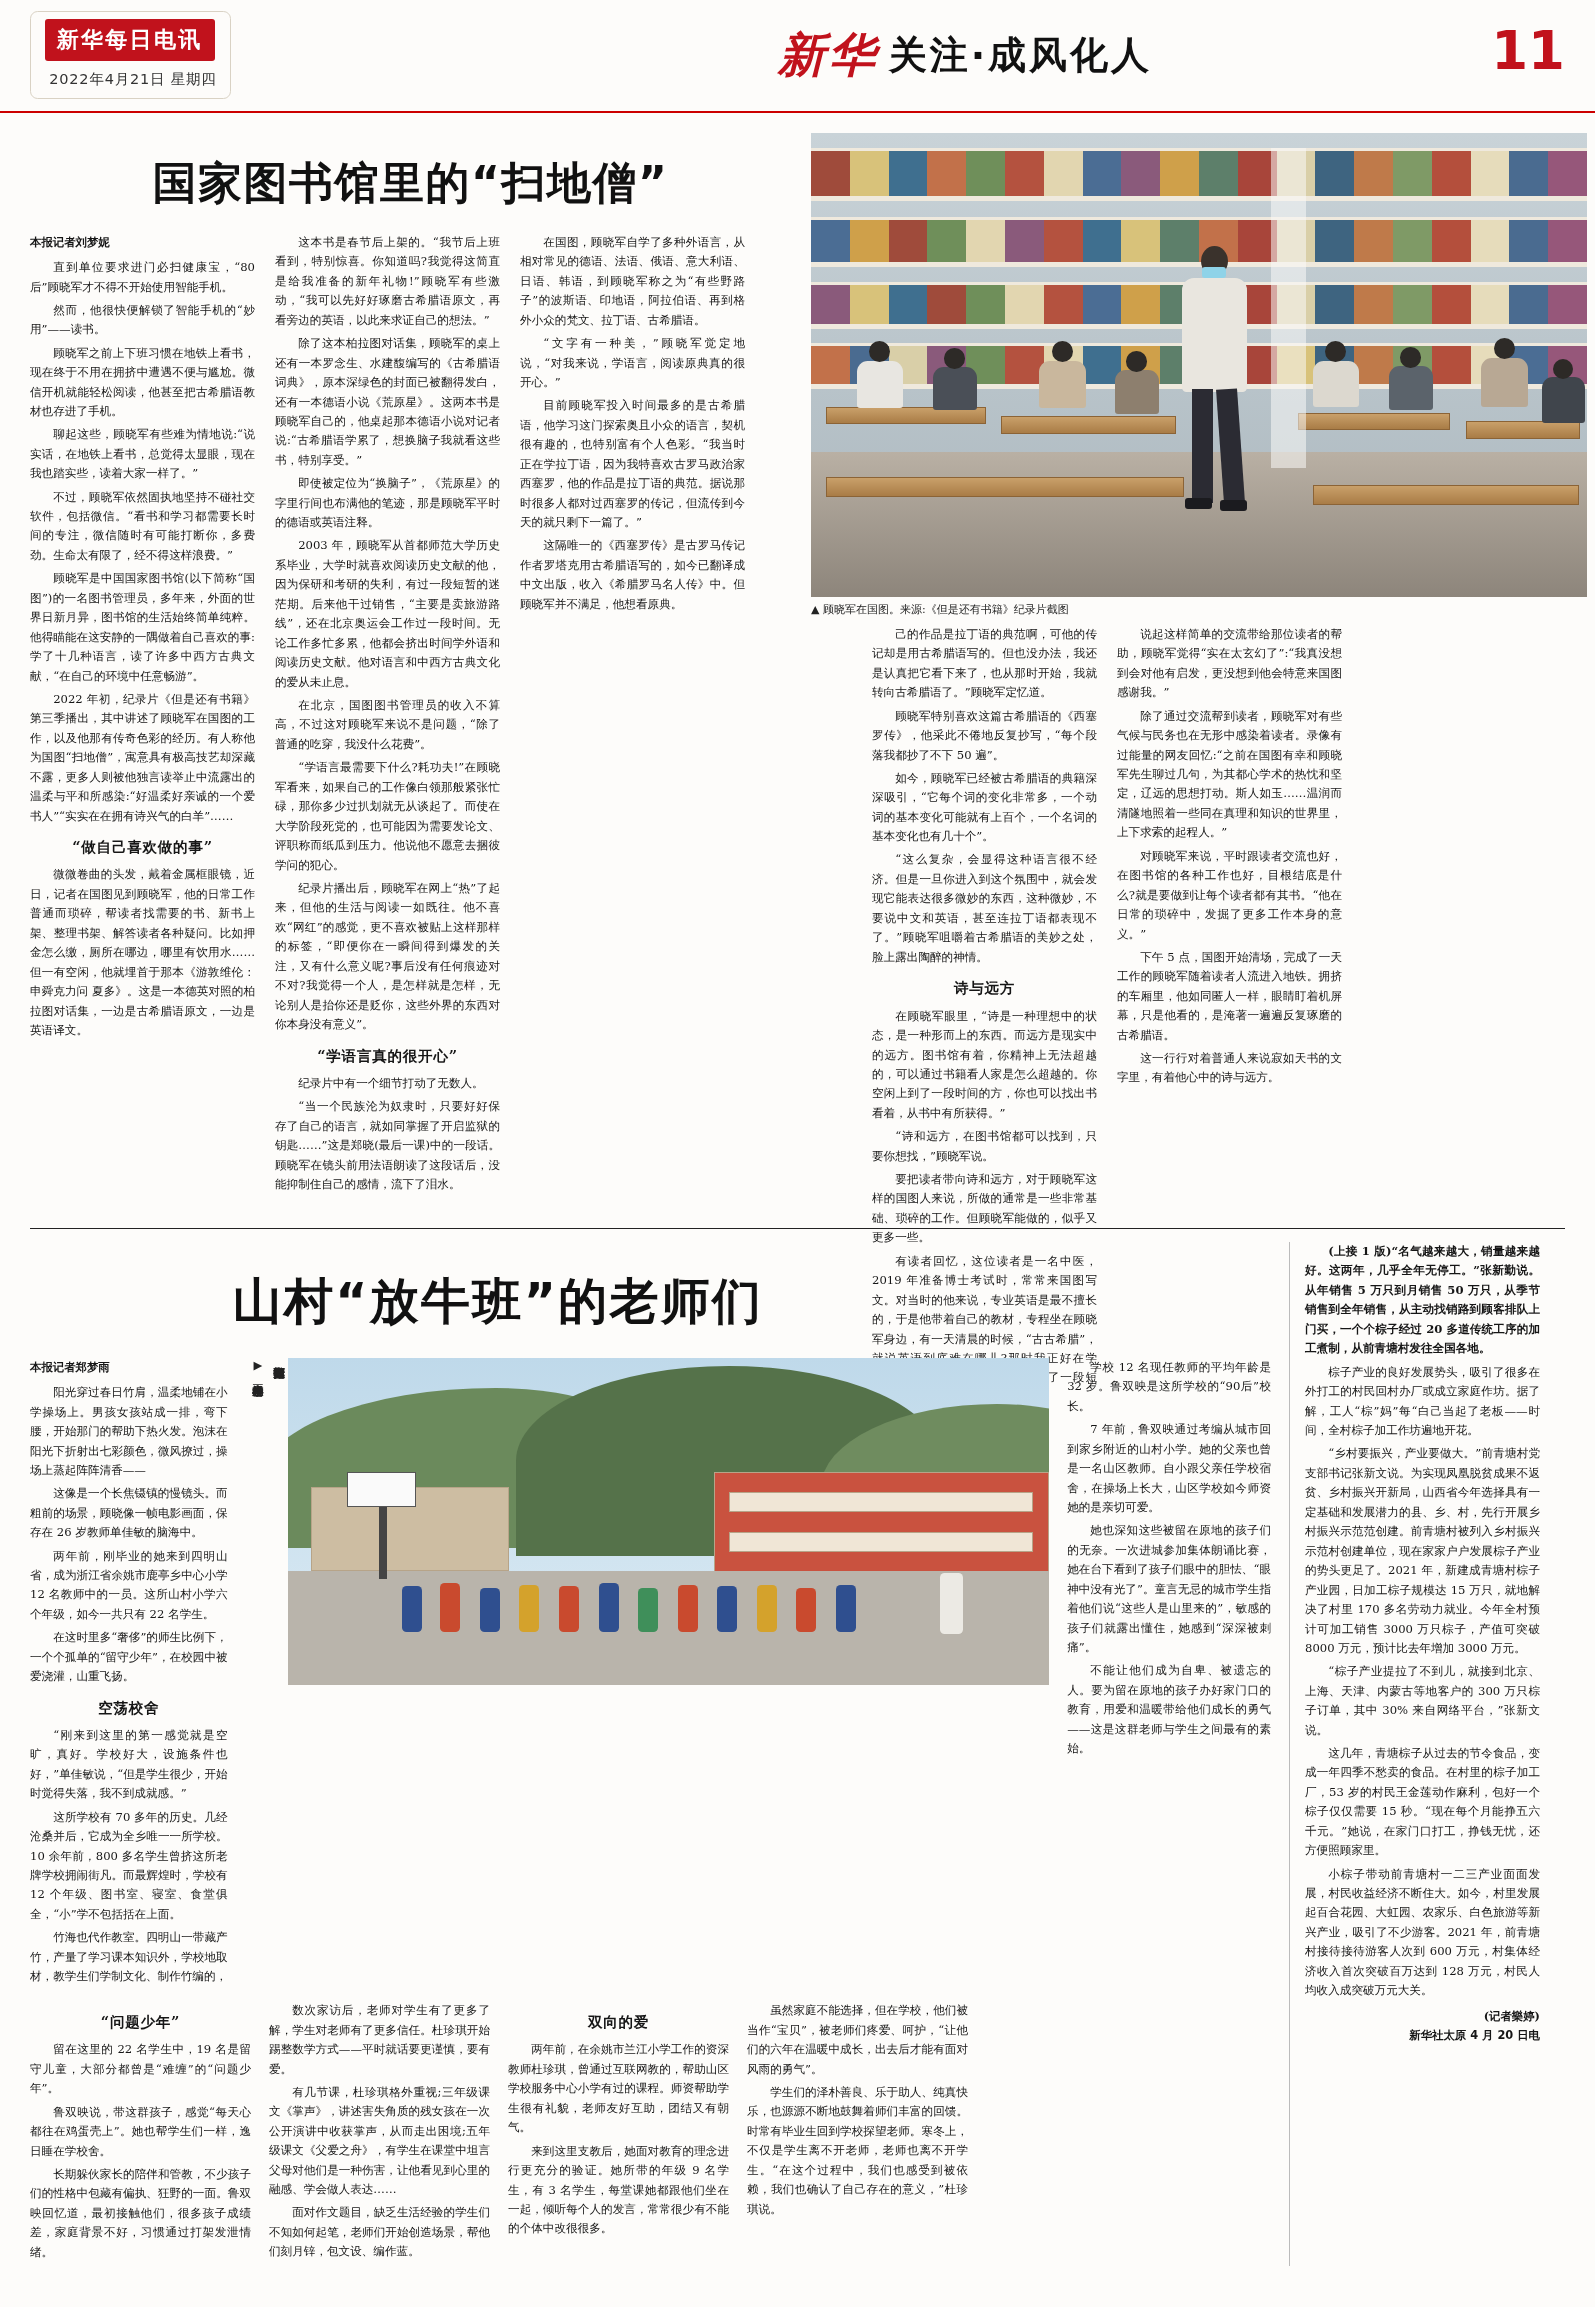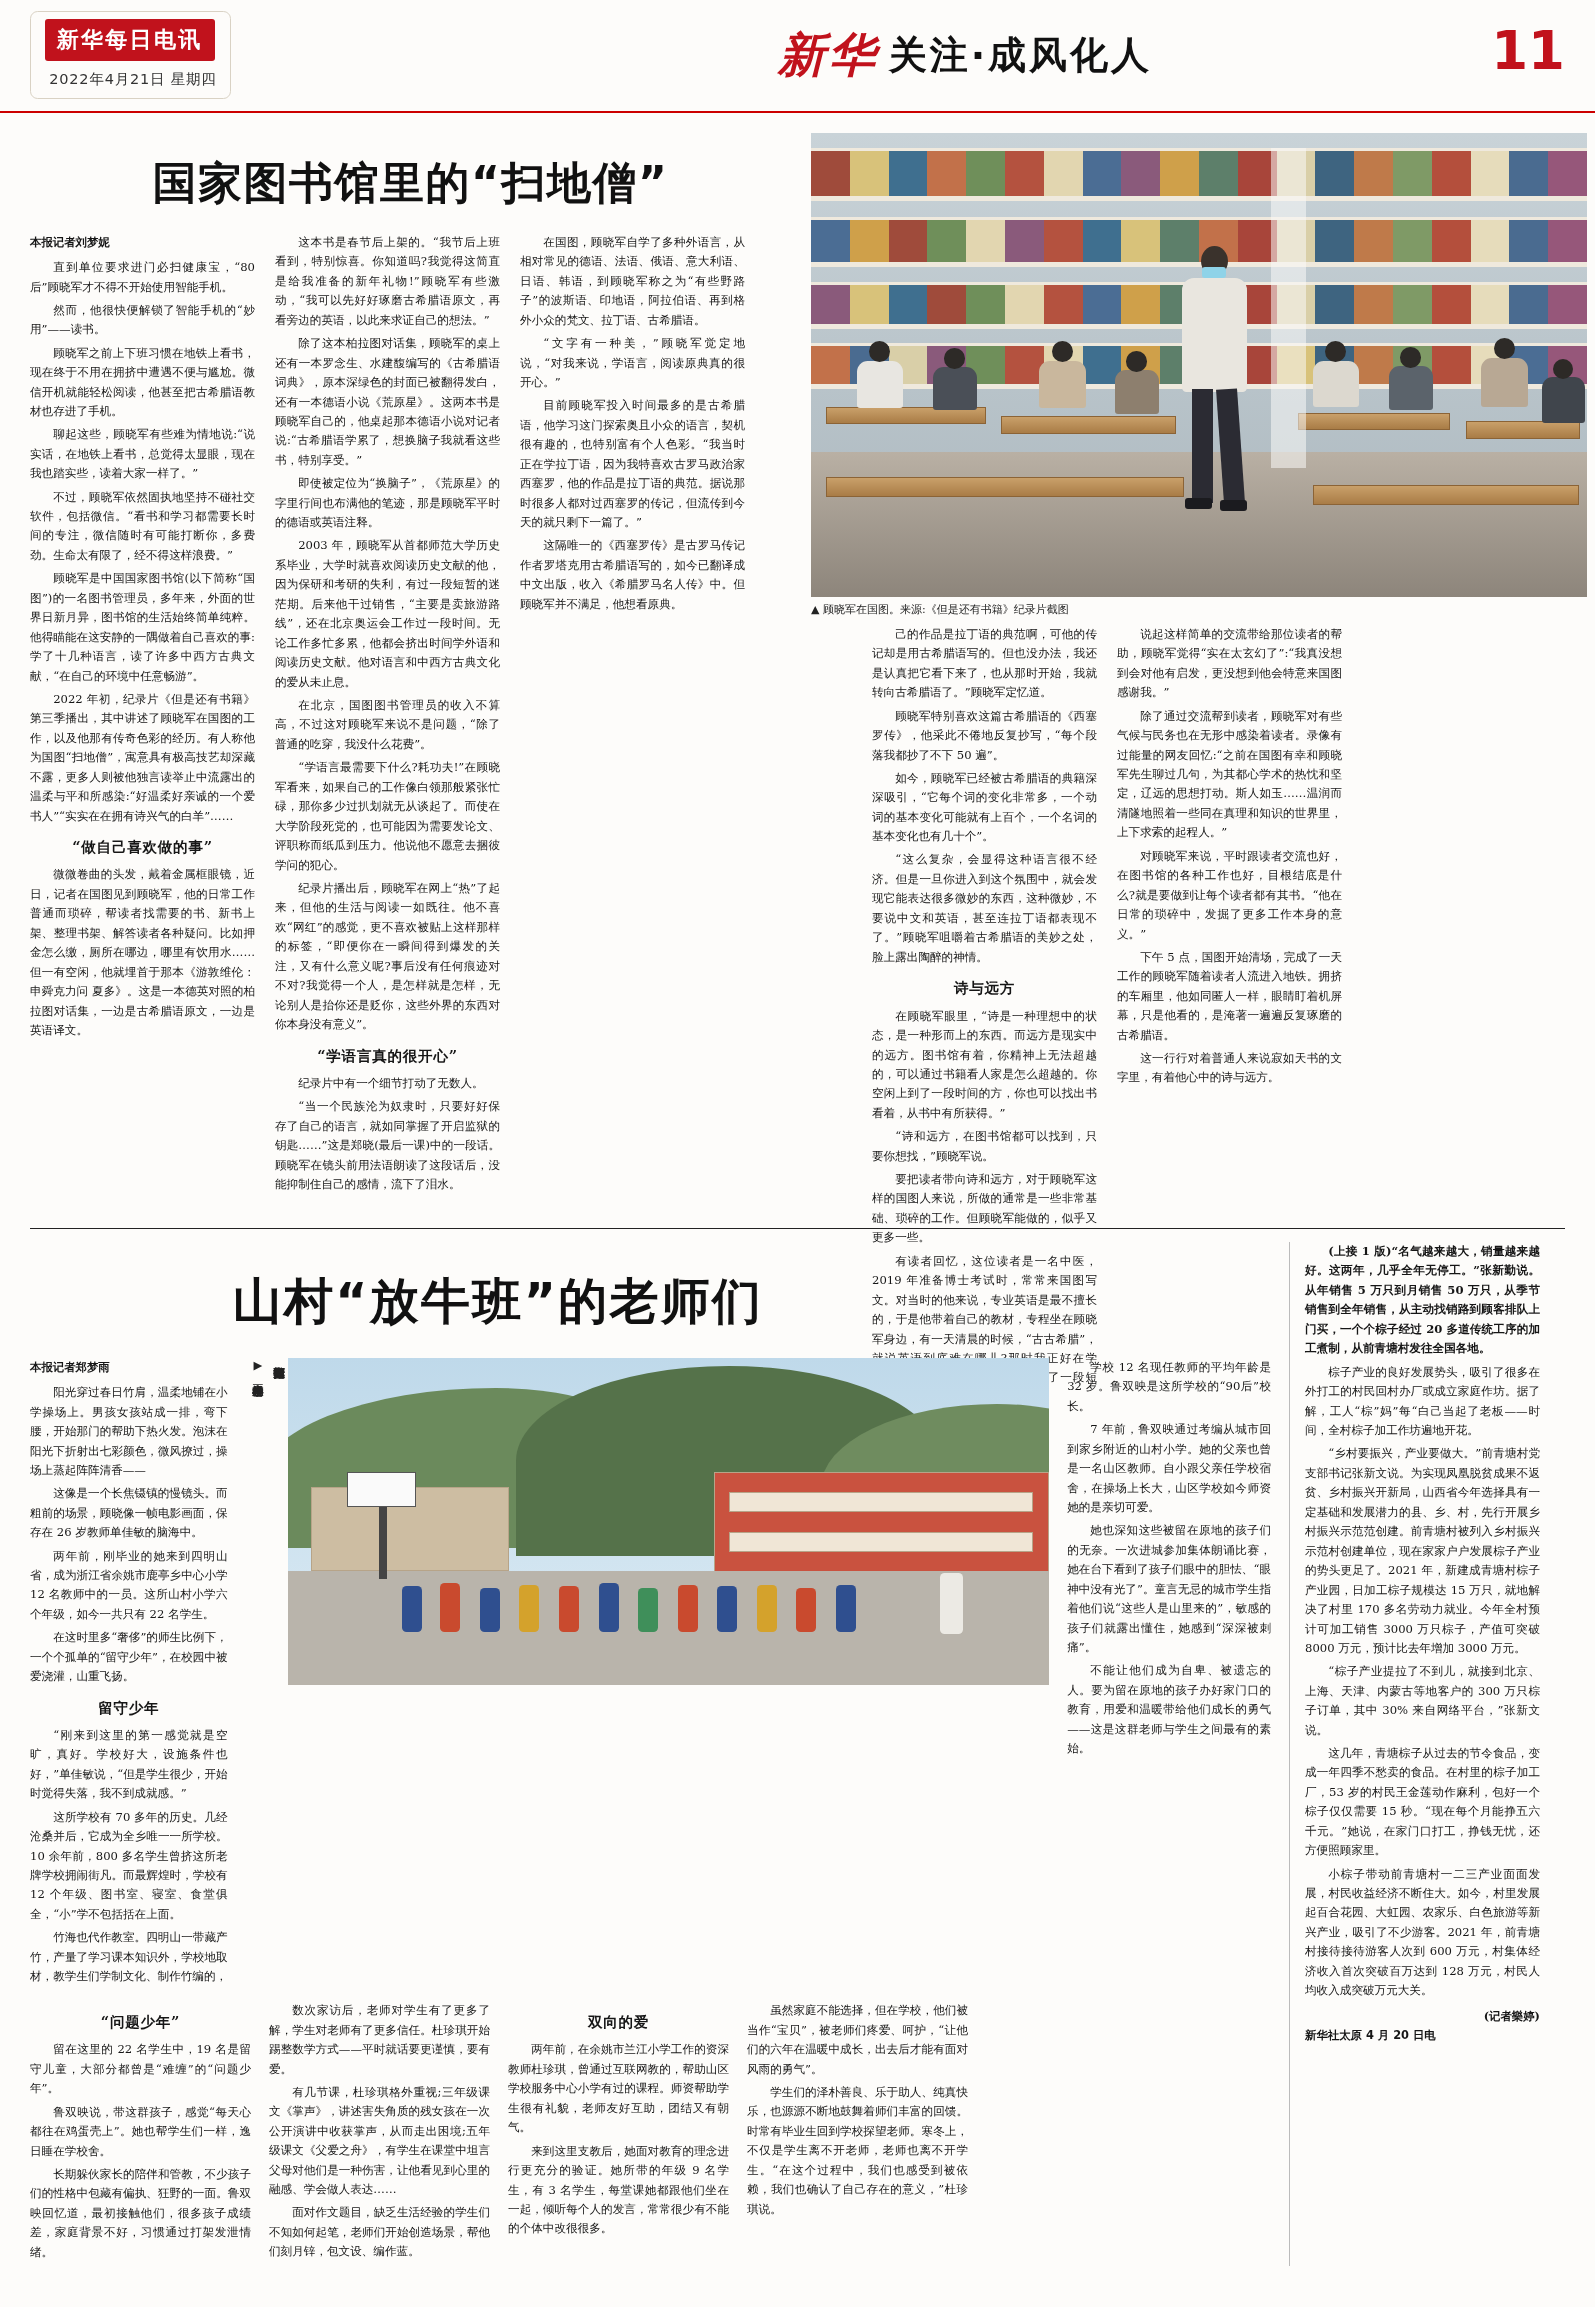--- a/index.html
+++ b/index.html
@@ -121,21 +121,21 @@
     writing-mode:vertical-rl;
     font-size:11.4px; line-height:1.6; height:327px;
     font-family:"DejaVu Sans", sans-serif;
     color:#222; margin-left:3px;
   }
   .vcap.bold { font-weight:bold; }
   .rightcol { width:251px; border-left:0.8px solid #bbb; padding-left:15px; }
   .a2-lower { display:flex; gap:18px; margin-top:10.7px; }
   .ed-note { font-weight:bold; }
   .sign { text-align:right; font-weight:bold; font-size:11.4px; margin-top:6px; }
-  .footer-note { font-family:"DejaVu Sans", sans-serif; font-size:11.4px; font-weight:bold; }
+  .footer-note { text-align:right; font-family:"DejaVu Sans", sans-serif; font-size:11.4px; font-weight:bold; }
 
   
   .lib-wall { position:absolute; inset:0; background:linear-gradient(#c9d3d8,#aab6bd); }
   .shelfband { position:absolute; left:0; right:0; background:#efe9dd; }
   .books { position:absolute; left:0; right:0; display:flex; }
   .books i { display:block; height:100%; flex:1 1 auto; }
   .lib-floor {
     position:absolute; left:0; right:0; bottom:0; height:145px;
     background:linear-gradient(#b9b0a4,#8d857b);
   }
@@ -399,21 +399,21 @@
       <div style="width:1241px;">
         <div class="art2-title">山村“放牛班”的老师们</div>
 
         <div class="art2-body">
           <div class="a2-col col-text">
             <div class="byline">本报记者郑梦雨</div>
             <p>阳光穿过春日竹肩，温柔地铺在小学操场上。男孩女孩站成一排，弯下腰，开始那门的帮助下热火发。泡沫在阳光下折射出七彩颜色，微风撩过，操场上蒸起阵阵清香——</p>
             <p>这像是一个长焦镊镇的慢镜头。而粗前的场景，顾晓像一帧电影画面，保存在 26 岁教师单佳敏的脑海中。</p>
             <p>两年前，刚毕业的她来到四明山省，成为浙江省余姚市鹿亭乡中心小学 12 名教师中的一员。这所山村小学六个年级，如今一共只有 22 名学生。</p>
             <p>在这时里多“奢侈”的师生比例下，一个个孤单的“留守少年”，在校园中被爱浇灌，山重飞扬。</p>
-            <div class="sub-head">留守少年</div>
+            <div class="sub-head">空荡校舍</div>
             <p>“刚来到这里的第一感觉就是空旷，真好。学校好大，设施条件也好，”单佳敏说，“但是学生很少，开始时觉得失落，我不到成就感。”</p>
             <p>这所学校有 70 多年的历史。几经沧桑并后，它成为全乡唯一一所学校。10 余年前，800 多名学生曾挤这所老牌学校拥闹街凡。而最辉煌时，学校有 12 个年级、图书室、寝室、食堂俱全，“小”学不包括括在上面。</p>
             <p>竹海也代作教室。四明山一带藏产竹，产量了学习课本知识外，学校地取材，教学生们学制文化、制作竹编的，</p>
           </div>
 
           <div style="display:flex;">
             <div class="vcap">
               <span style="display:inline-block;">▶</span>
               <span>思南县中心小学正在举行运动会</span>
             </div>

